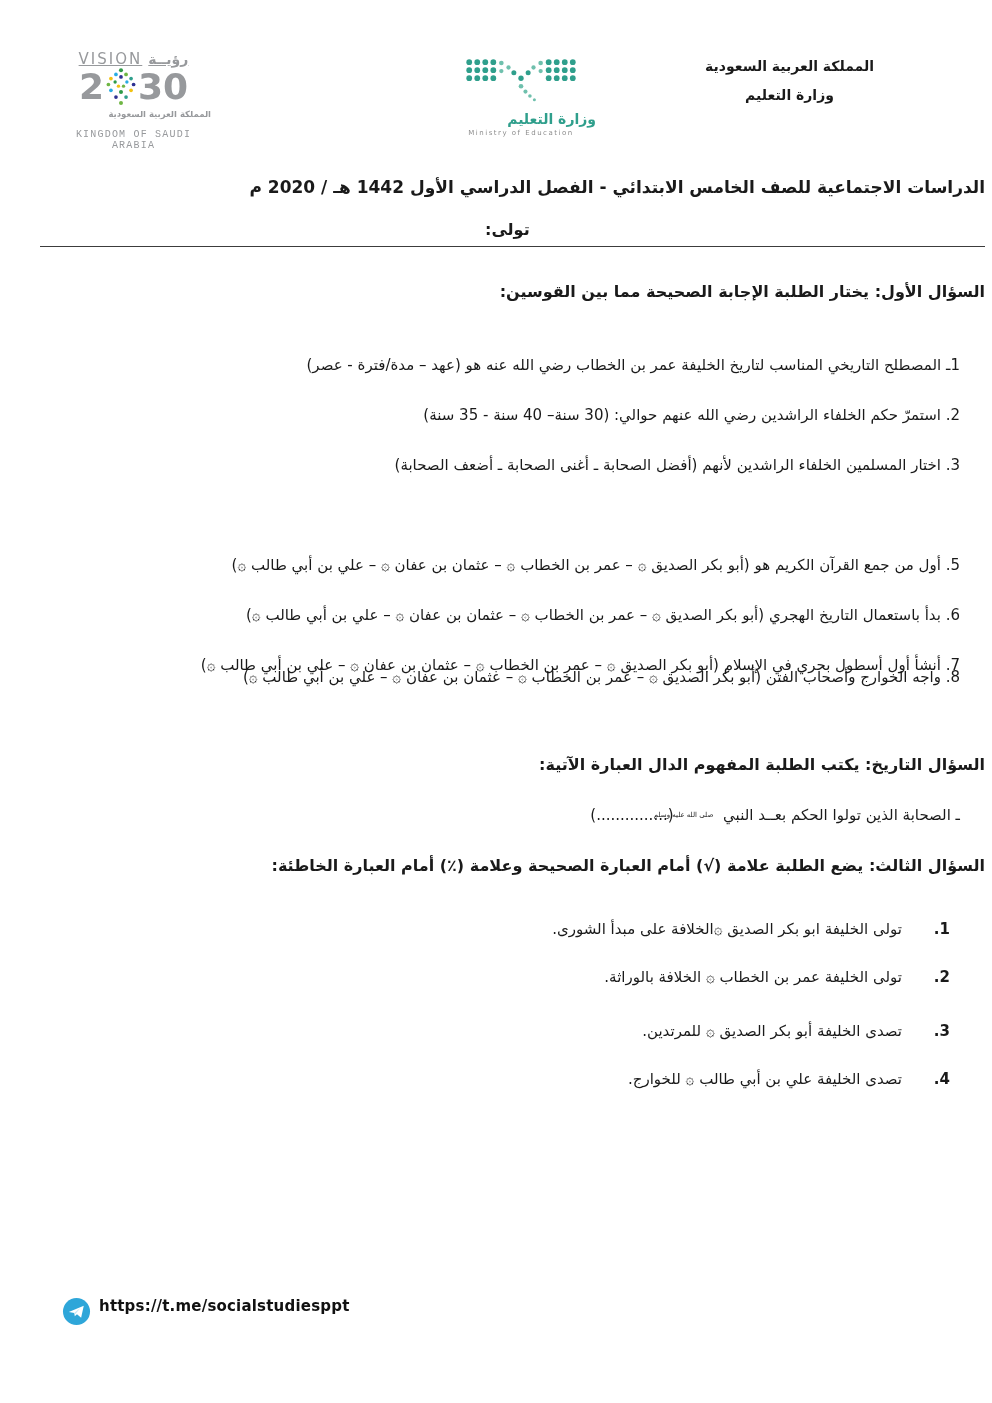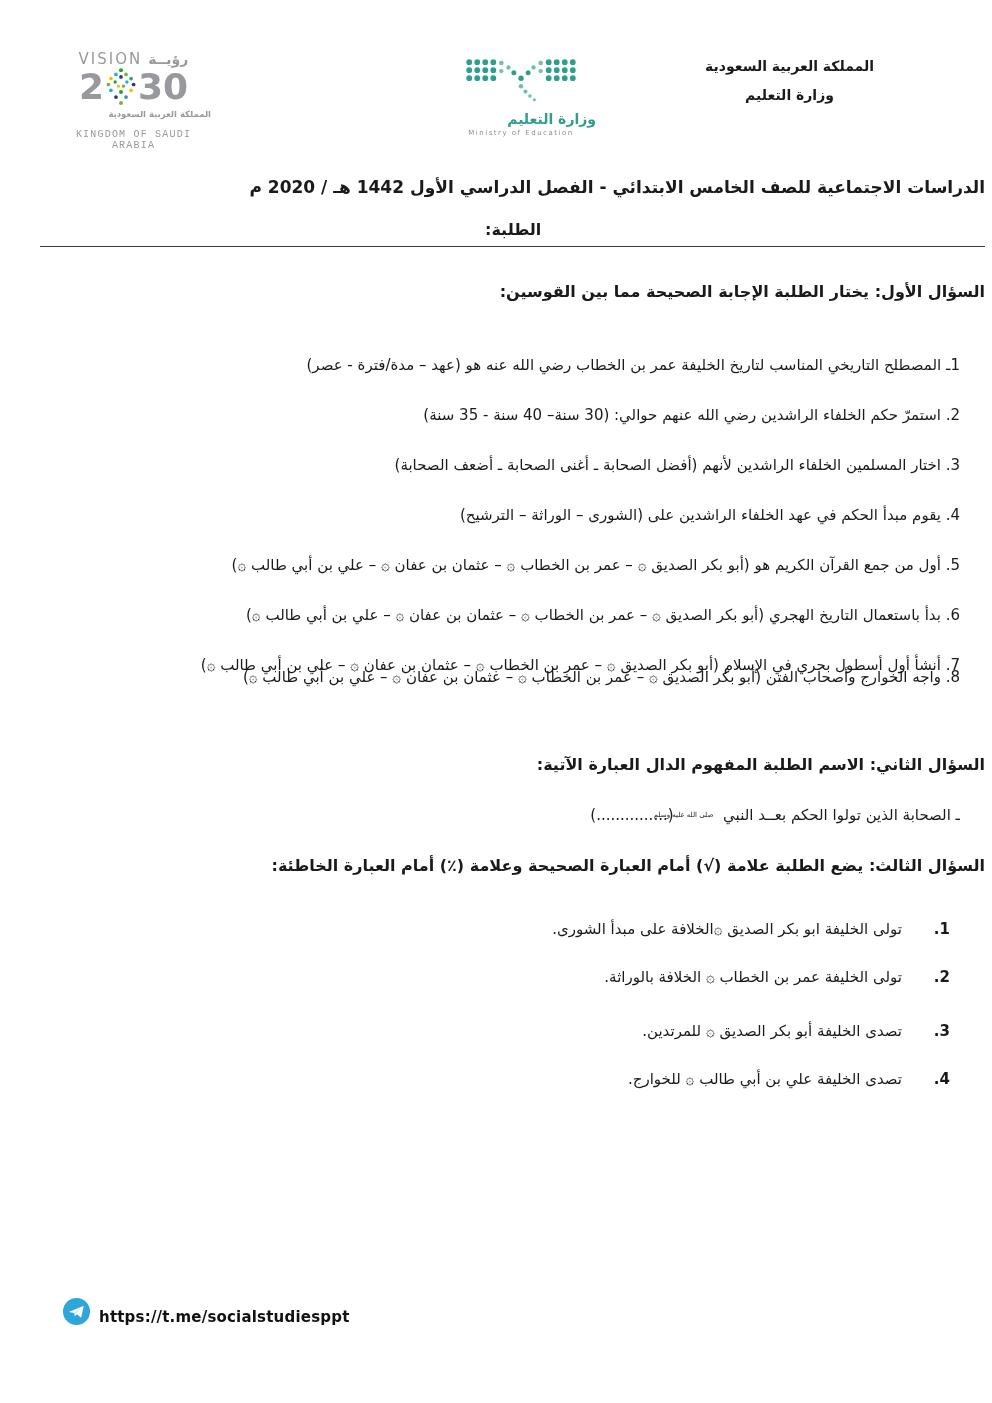--- a/index.html
+++ b/index.html
@@ -7,21 +7,21 @@
   .abs{position:absolute;}
   .rtl{direction:rtl;text-align:right;}
   .nowrap{white-space:nowrap;}
 
   
   .hdr-text{top:52px;right:118px;text-align:center;font-size:14px;font-weight:bold;line-height:2.1;}
   .moe-logo{top:55px;left:446px;width:150px;text-align:center;}
   .moe-logo .moe-ar{color:#2f9f8c;font-weight:bold;font-size:14px;margin-top:2px;}
   .moe-logo .moe-en{color:#8d8d8d;font-size:7px;letter-spacing:1.5px;margin-top:2px;}
   .vision-logo{top:50px;left:56px;width:155px;text-align:center;color:#97999c;}
-  .v-row1{font-size:15px;letter-spacing:2px;display:flex;justify-content:center;align-items:baseline;gap:6px;direction:ltr;}
+  .v-row1{font-size:15px;letter-spacing:2px;display:flex;justify-content:center;align-items:baseline;gap:6px;direction:ltr;text-decoration:underline;}
   .v-row1 .v-ar{font-size:14px;font-weight:bold;letter-spacing:0;}
   .v-row2{display:flex;justify-content:center;align-items:center;direction:ltr;margin-top:-2px;}
   .v-num{font-size:36px;font-weight:bold;line-height:1;}
   .v-row3{font-size:8.5px;font-weight:bold;margin-top:1px;}
   .v-row4{font-size:10px;letter-spacing:1.2px;margin-top:10px;font-family:Liberation Mono, monospace;}
 
   .course-line{top:152px;right:7px;font-size:17px;font-weight:bold;margin-top:25px;}
   .title-row{top:200px;left:40px;right:7px;height:46px;border-bottom:1.5px solid #3c3c3c;}
   .ws-title{position:absolute;right:0;bottom:7px;font-size:16.5px;font-weight:bold;white-space:nowrap;}
   .name-label{position:absolute;left:445px;bottom:7px;font-size:16px;font-weight:bold;}
@@ -29,21 +29,21 @@
   
   .q-head{right:7px;font-size:16px;font-weight:bold;white-space:nowrap;}
   .item{right:32px;font-size:15px;white-space:nowrap;}
   .q3row{right:42px;display:flex;direction:rtl;font-size:15px;white-space:nowrap;}
   .q3num{font-weight:bold;min-width:22px;}
   .q3text{margin-right:26px;}
 
   .sws{display:inline-block;width:30px;font-size:7px;line-height:1.05;text-align:center;vertical-align:middle;margin:0 5px;}
 
   
-  .footer{top:1297px;left:62px;display:flex;align-items:flex-end;gap:8px;direction:ltr;}
+  .footer{top:1297px;left:62px;display:flex;align-items:flex-start;gap:8px;direction:ltr;}
   .footer-link{font-size:15px;font-weight:bold;color:#111111;letter-spacing:.2px;}
 </style>
 </head>
 <body>
 
 <div class="abs" style="inset:0;">
 
   <div class="abs hdr-text rtl">
     <div>المملكة العربية السعودية</div>
     <div>وزارة التعليم</div>
@@ -130,34 +130,33 @@
       </svg>
       <span class="v-num">30</span>
     </div>
     <div class="v-row3 rtl">المملكة العربية السعودية</div>
     <div class="v-row4">KINGDOM OF SAUDI ARABIA</div>
   </div>
 
   <div class="abs rtl course-line nowrap">الدراسات الاجتماعية للصف الخامس الابتدائي - الفصل الدراسي الأول 1442 هـ / 2020 م</div>
 
   <div class="abs title-row">
-    <span class="name-label rtl">الطلبة:</span>
+    <span class="name-label rtl">تولى:</span>
   </div>
 
   <div class="abs rtl q-head" style="top:282px;">السؤال الأول: يختار الطلبة الإجابة الصحيحة مما بين القوسين:</div>
   <div class="abs rtl item" style="top:356px;">1ـ المصطلح التاريخي المناسب لتاريخ الخليفة عمر بن الخطاب رضي الله عنه هو (عهد – مدة/فترة - عصر)</div>
   <div class="abs rtl item" style="top:406px;">2. استمرّ حكم الخلفاء الراشدين رضي الله عنهم حوالي: (30 سنة– 40 سنة - 35 سنة)</div>
   <div class="abs rtl item" style="top:456px;">3. اختار المسلمين الخلفاء الراشدين لأنهم (أفضل الصحابة ـ أغنى الصحابة ـ أضعف الصحابة)</div>
-  <div class="abs rtl item" style="top:506px;">4. يقوم مبدأ الحكم في عهد الخلفاء الراشدين على (الشورى – الوراثة – الترشيح)</div>
   <div class="abs rtl item" style="top:556px;">5. أول من جمع القرآن الكريم هو (أبو بكر الصديق ۞ – عمر بن الخطاب ۞ – عثمان بن عفان ۞ – علي بن أبي طالب ۞)</div>
   <div class="abs rtl item" style="top:606px;">6. بدأ باستعمال التاريخ الهجري (أبو بكر الصديق ۞ – عمر بن الخطاب ۞ – عثمان بن عفان ۞ – علي بن أبي طالب ۞)</div>
   <div class="abs rtl item" style="top:656px;">7. أنشأ أول أسطول بحري في الإسلام (أبو بكر الصديق ۞ – عمر بن الخطاب ۞ – عثمان بن عفان ۞ – علي بن أبي طالب ۞)</div>
   <div class="abs rtl item" style="top:668px;">8. واجه الخوارج وأصحاب الفتن (أبو بكر الصديق ۞ – عمر بن الخطاب ۞ – عثمان بن عفان ۞ – علي بن أبي طالب ۞)</div>
 
-  <div class="abs rtl q-head" style="top:755px;">السؤال الثاني: الاسم الطلبة المفهوم الدال العبارة الآتية:</div>
+  <div class="abs rtl q-head" style="top:755px;">السؤال التاريخ: يكتب الطلبة المفهوم الدال العبارة الآتية:</div>
   <div class="abs rtl item" style="top:806px;">
     <span>ـ الصحابة الذين تولوا الحكم بعــد النبي</span>
     <span class="sws">صلى الله عليه وسلم</span>
     <span>(...............)</span>
   </div>
 
   <div class="abs rtl q-head" style="top:856px;">السؤال الثالث: يضع الطلبة علامة (√) أمام العبارة الصحيحة وعلامة (٪) أمام العبارة الخاطئة:</div>
   <div class="abs q3row" style="top:920px;">
     <span class="q3num">1.</span>
     <span class="q3text">تولى الخليفة ابو بكر الصديق ۞الخلافة على مبدأ الشورى.</span>

